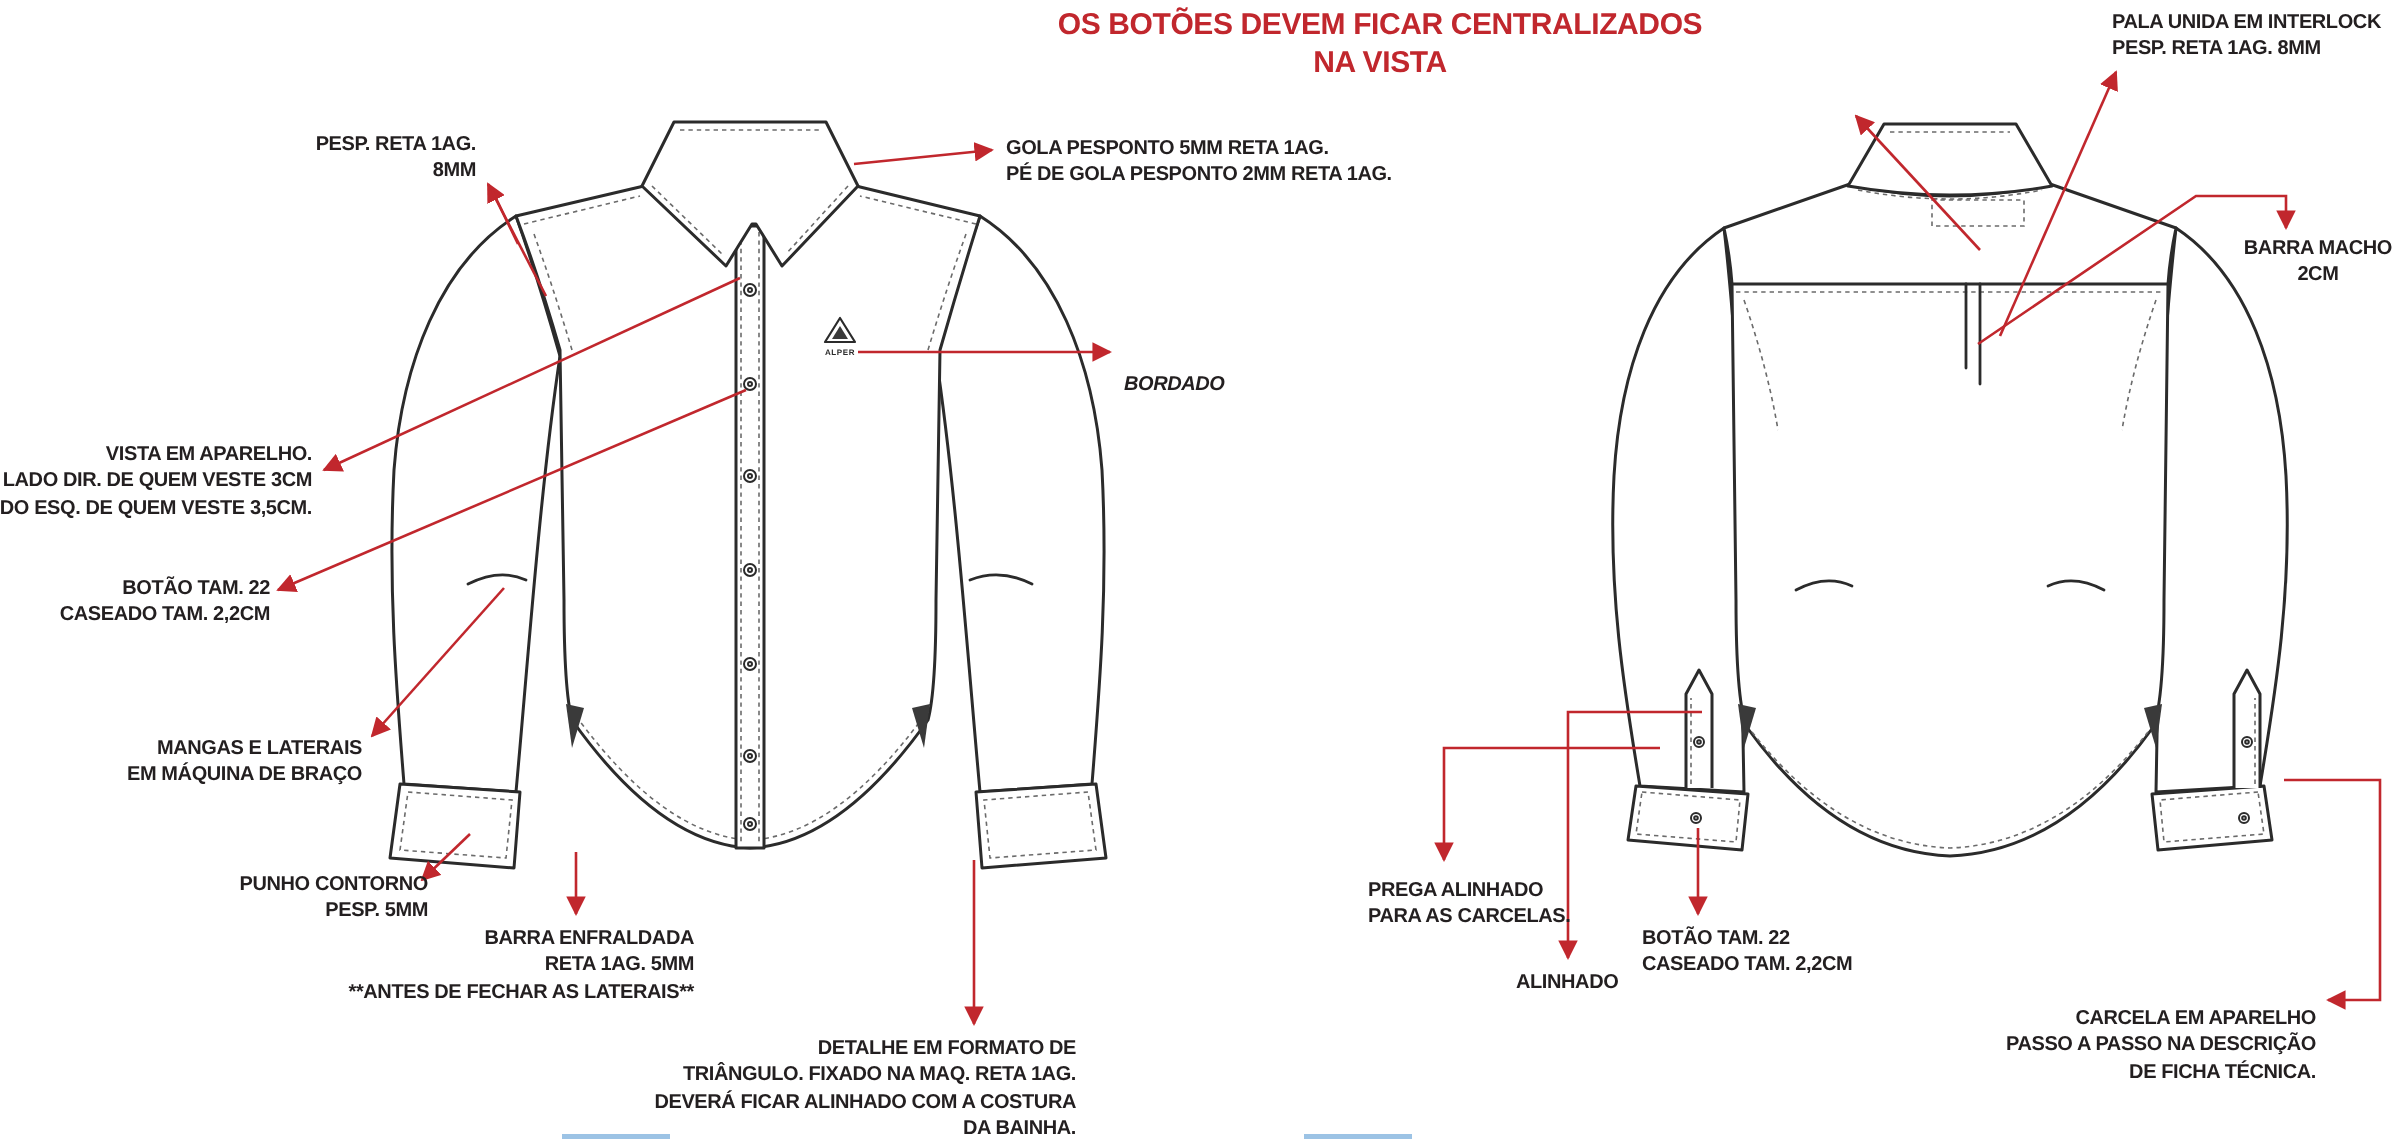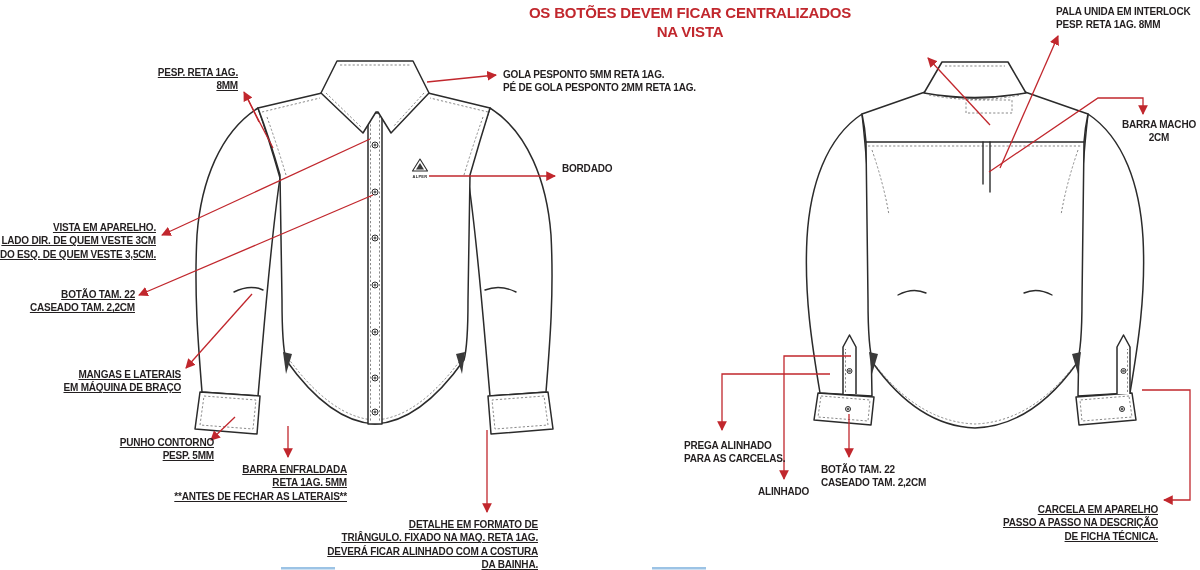--- a/index.html
+++ b/index.html
@@ -7,21 +7,21 @@
     width:1200px;height:570px;position:relative;background:#ffffff;
     font-family:"Liberation Sans", sans-serif;overflow:hidden;
   }
   #stage{position:absolute;left:0;top:0;width:1200px;height:494px;}
   svg.flat{position:absolute;left:0;top:0;}
   .ann{
     position:absolute;
     font-size:10px;font-weight:bold;color:#231f20;
     line-height:1.34;letter-spacing:-0.2px;white-space:pre;
   }
-  .ann.right{text-align:right;text-decoration:underline;}
+  .ann.right{text-align:right;}
   .ann.center{text-align:center;}
   .title{
     position:absolute;left:495px;top:4px;width:390px;
     text-align:center;font-size:15px;font-weight:bold;color:#c1272d;
     line-height:1.25;white-space:pre-line;letter-spacing:-0.2px;
   }
   
   .ln{fill:none;stroke:#2b2b2b;stroke-width:1.4;stroke-linejoin:round;stroke-linecap:round;}
   .body{fill:#ffffff;stroke:#2b2b2b;stroke-width:1.5;stroke-linejoin:round;}
   .st{fill:none;stroke:#6b6b6b;stroke-width:0.8;stroke-dasharray:2.2 2;}
@@ -188,21 +188,21 @@
     <rect x="652" y="567" width="54" height="2.5" fill="#9cc3e5"></rect>
   </svg>
 
   <div class="title">OS BOTÕES DEVEM FICAR CENTRALIZADOS
 NA VISTA</div>
 
   <div class="ann right" style="right:962px;top:66px;">PESP. RETA 1AG.
 8MM</div>
   <div class="ann" style="left:503px;top:68px;">GOLA PESPONTO 5MM RETA 1AG.
 PÉ DE GOLA PESPONTO 2MM RETA 1AG.</div>
-  <div class="ann" style="left:562px;top:162px;">BORDADO</div>
+  <div class="ann" style="left:562px;top:186px;font-style:italic;">BORDADO</div>
   <div class="ann right" style="right:1044px;top:221px;">VISTA EM APARELHO.
 LADO DIR. DE QUEM VESTE 3CM
 LADO ESQ. DE QUEM VESTE 3,5CM.</div>
   <div class="ann right" style="right:1065px;top:288px;">BOTÃO TAM. 22
 CASEADO TAM. 2,2CM</div>
   <div class="ann right" style="right:1019px;top:368px;">MANGAS E LATERAIS
 EM MÁQUINA DE BRAÇO</div>
   <div class="ann right" style="right:986px;top:436px;">PUNHO CONTORNO
 PESP. 5MM</div>
   <div class="ann right" style="right:853px;top:463px;">BARRA ENFRALDADA

